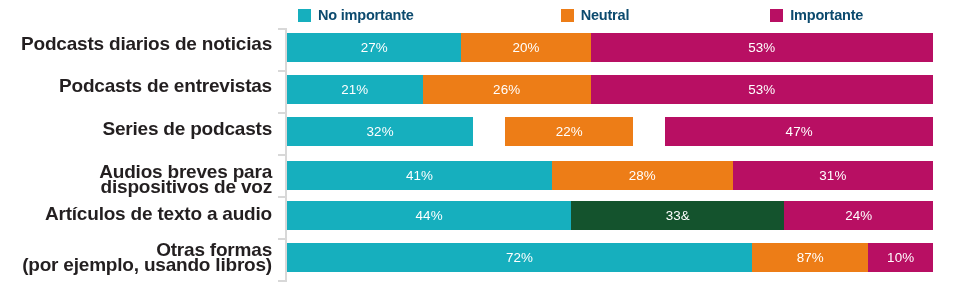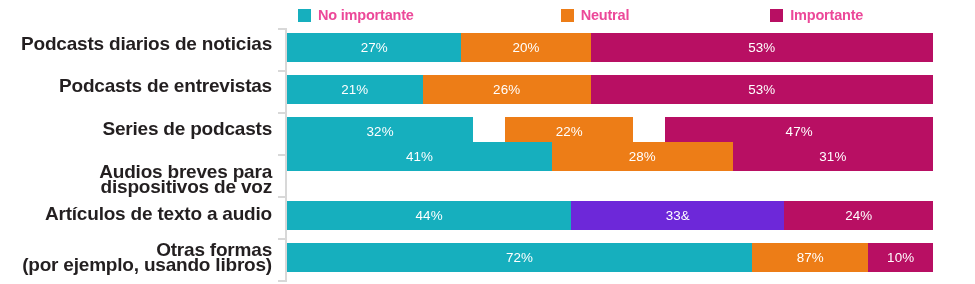--- a/index.html
+++ b/index.html
@@ -42,21 +42,21 @@
   .legend-swatch {
     width: 13px;
     height: 13px;
     display: inline-block;
     flex: 0 0 auto;
   }
   .legend-label {
     margin-left: 7px;
     font-size: 14.5px;
     font-weight: bold;
-    color: #ec4899;
+    color: #0c4a6e;
     letter-spacing: -0.2px;
     line-height: 1;
   }
 
   
   #plot {
     position: absolute;
     left: 0;
     top: 26px;
     width: 975px;
@@ -217,37 +217,37 @@
           <span class="seg-label">32%</span>
         </div>
         <div class="seg" style="width:22%;background:#ED7D17">
           <span class="seg-label">22%</span>
         </div>
         <div class="seg" style="width:46%;background:#B80F63">
           <span class="seg-label">47%</span>
         </div>
       </div>
 
-      <div class="bar-row" style="top:116px;">
+      <div class="bar-row" style="top:135px;">
         <div class="seg" style="width:41%;background:#16AFBE">
           <span class="seg-label">41%</span>
         </div>
         <div class="seg" style="width:28%;background:#ED7D17">
           <span class="seg-label">28%</span>
         </div>
         <div class="seg" style="width:31%;background:#B80F63">
           <span class="seg-label">31%</span>
         </div>
       </div>
 
       <div class="bar-row" style="top:175px;">
         <div class="seg" style="width:44%;background:#16AFBE">
           <span class="seg-label">44%</span>
         </div>
-        <div class="seg" style="width:33%;background:#6d28d9">
+        <div class="seg" style="width:33%;background:#14532d">
           <span class="seg-label">33&amp;</span>
         </div>
         <div class="seg" style="width:23%;background:#B80F63">
           <span class="seg-label">24%</span>
         </div>
       </div>
 
       <div class="bar-row" style="top:217px;">
         <div class="seg" style="width:72%;background:#16AFBE">
           <span class="seg-label">72%</span>

